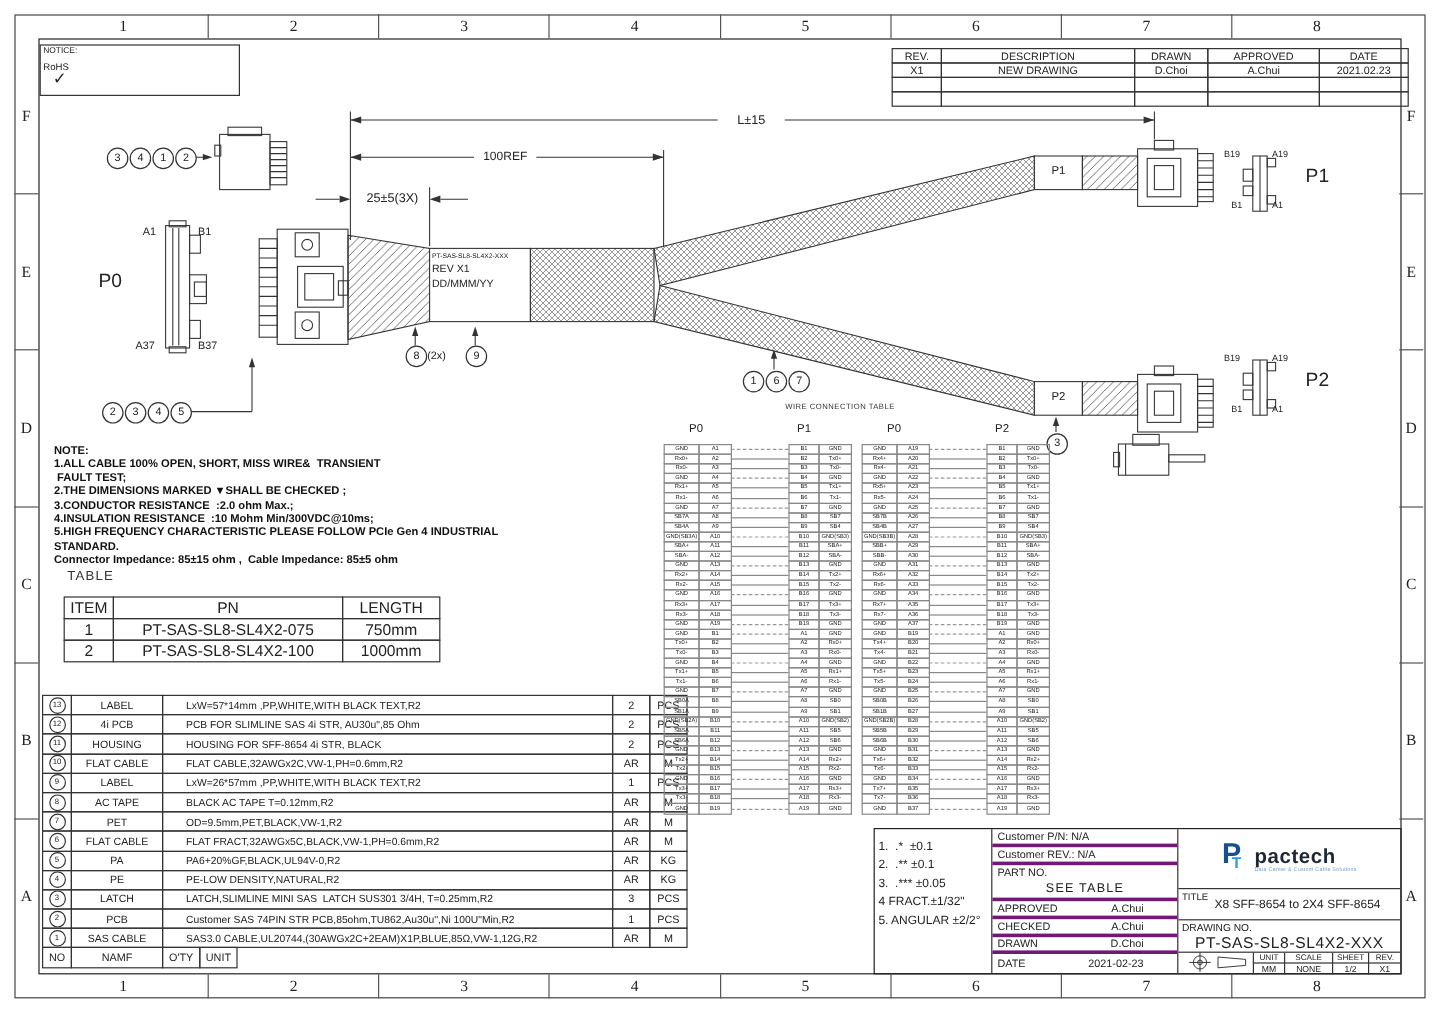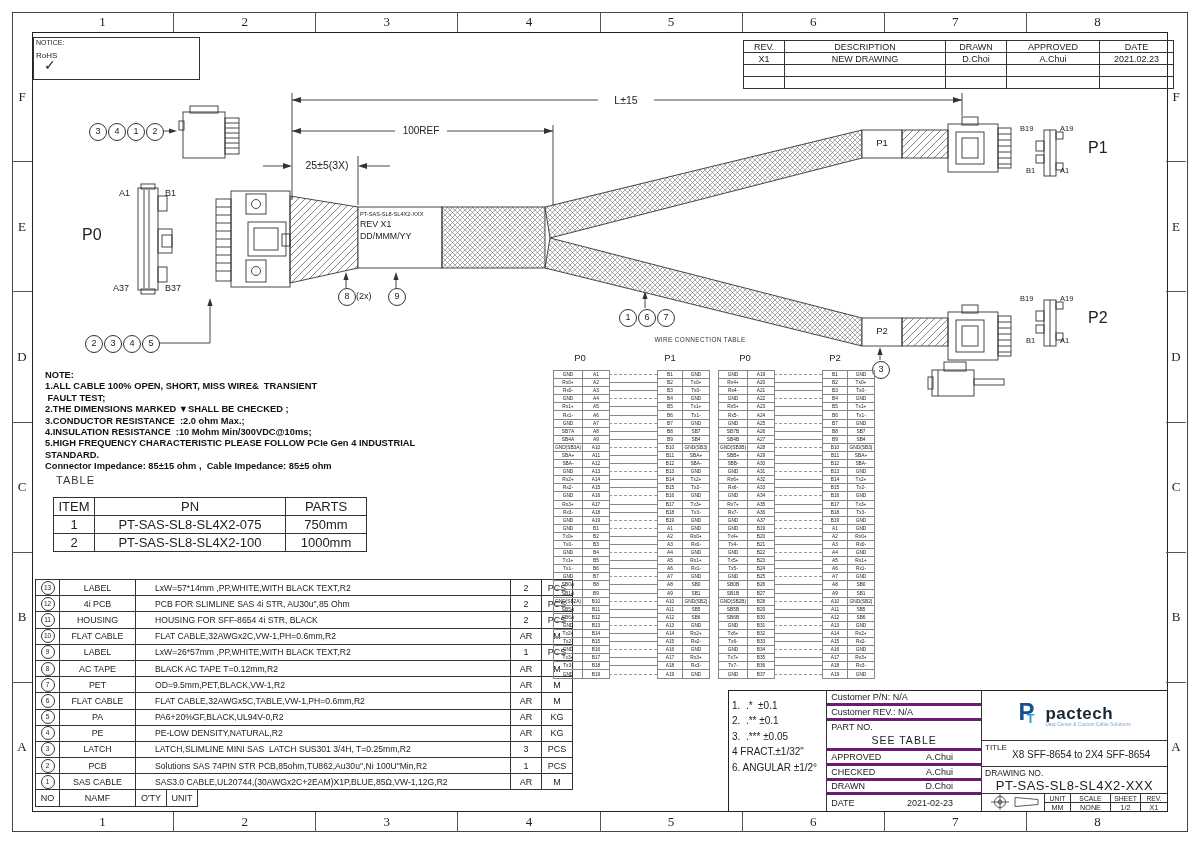--- a/index.html
+++ b/index.html
@@ -363,21 +363,21 @@
       <div>5.HIGH FREQUENCY CHARACTERISTIC PLEASE FOLLOW PCIe Gen 4 INDUSTRIAL</div>
       <div>STANDARD.</div>
       <div>Connector Impedance: 85±15 ohm ,  Cable Impedance: 85±5 ohm</div>
     </div>
 
   <span class="pn-caption z2">TABLE</span>
   <div class="pntab z2">
     <div class="pnrow">
       <span class="pn0">ITEM</span>
       <span class="pn1">PN</span>
-      <span class="pn2">PARTS</span>
+      <span class="pn2">LENGTH</span>
     </div>
     <div>
 
         <div class="pnrow">
           <span class="pn0">1</span>
           <span class="pn1">PT-SAS-SL8-SL4X2-075</span>
           <span class="pn2">750mm</span>
         </div>
 
         <div class="pnrow">
@@ -443,21 +443,21 @@
           <span class="b0"><i class="bno" style="font-style:normal;">7</i></span>
           <span class="b1">PET</span>
           <span class="b2">OD=9.5mm,PET,BLACK,VW-1,R2</span>
           <span class="b3">AR</span>
           <span class="b4">M</span>
         </div>
 
         <div class="bomrow">
           <span class="b0"><i class="bno" style="font-style:normal;">6</i></span>
           <span class="b1">FLAT CABLE</span>
-          <span class="b2">FLAT CABLE,32AWGx5C,TABLE,VW-1,PH=0.6mm,R2</span>
+          <span class="b2">FLAT FRACT,32AWGx5C,BLACK,VW-1,PH=0.6mm,R2</span>
           <span class="b3">AR</span>
           <span class="b4">M</span>
         </div>
 
         <div class="bomrow">
           <span class="b0"><i class="bno" style="font-style:normal;">5</i></span>
           <span class="b1">PA</span>
           <span class="b2">PA6+20%GF,BLACK,UL94V-0,R2</span>
           <span class="b3">AR</span>
           <span class="b4">KG</span>
@@ -475,21 +475,21 @@
           <span class="b0"><i class="bno" style="font-style:normal;">3</i></span>
           <span class="b1">LATCH</span>
           <span class="b2">LATCH,SLIMLINE MINI SAS  LATCH SUS301 3/4H, T=0.25mm,R2</span>
           <span class="b3">3</span>
           <span class="b4">PCS</span>
         </div>
 
         <div class="bomrow">
           <span class="b0"><i class="bno" style="font-style:normal;">2</i></span>
           <span class="b1">PCB</span>
-          <span class="b2">Solutions SAS 74PIN STR PCB,85ohm,TU862,Au30u'',Ni 100U"Min,R2</span>
+          <span class="b2">Customer SAS 74PIN STR PCB,85ohm,TU862,Au30u'',Ni 100U"Min,R2</span>
           <span class="b3">1</span>
           <span class="b4">PCS</span>
         </div>
 
         <div class="bomrow">
           <span class="b0"><i class="bno" style="font-style:normal;">1</i></span>
           <span class="b1">SAS CABLE</span>
           <span class="b2">SAS3.0 CABLE,UL20744,(30AWGx2C+2EAM)X1P,BLUE,85Ω,VW-1,12G,R2</span>
           <span class="b3">AR</span>
           <span class="b4">M</span>
@@ -1274,21 +1274,21 @@
       </div>
     </div>
 
   <div class="tb z2">
     <div class="tcol">
 
     <div>1.  .*  ±0.1</div>
         <div>2.  .** ±0.1</div>
         <div>3.  .*** ±0.05</div>
         <div>4 FRACT.±1/32"</div>
-        <div>6. ANGULAR ±1/2°</div>
+        <div>5. ANGULAR ±2/2°</div>
       </div>
     <div class="mcol">
       <div class="mrow" style="height:15px;">Customer P/N: N/A</div>
       <div class="mrow" style="height:15px;">Customer REV.: N/A</div>
       <div class="mrow pn-row" style="height:31px;">
         <div class="lab">PART NO.</div>
         <div class="big">SEE TABLE</div>
       </div>
       <div class="mrow" style="height:15px;">
         <span>APPROVED</span>

